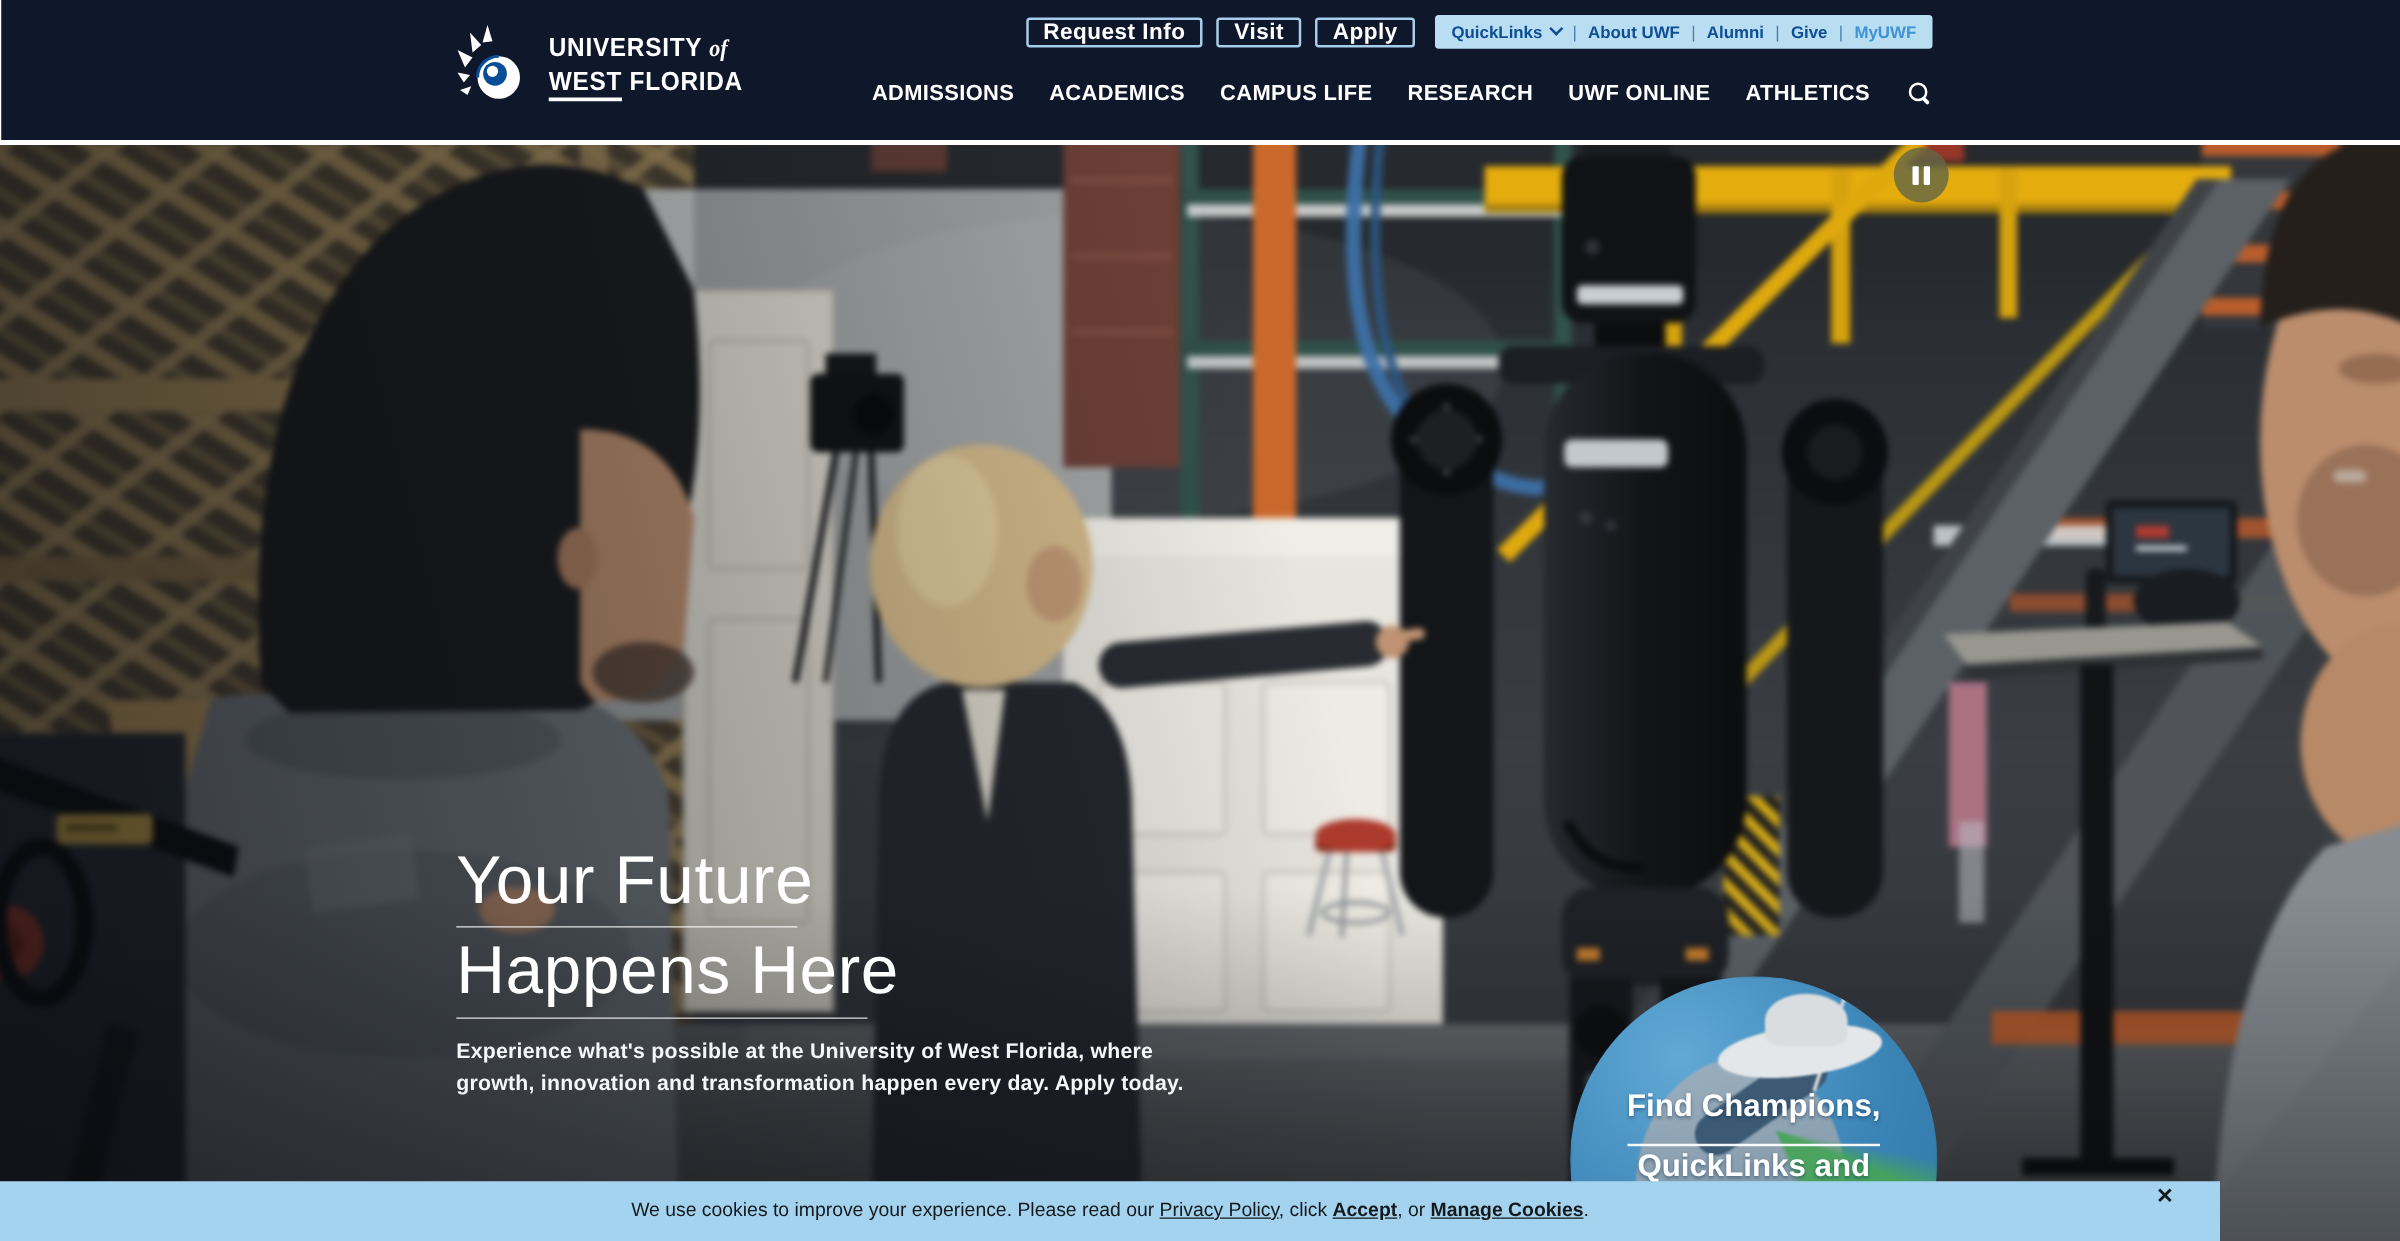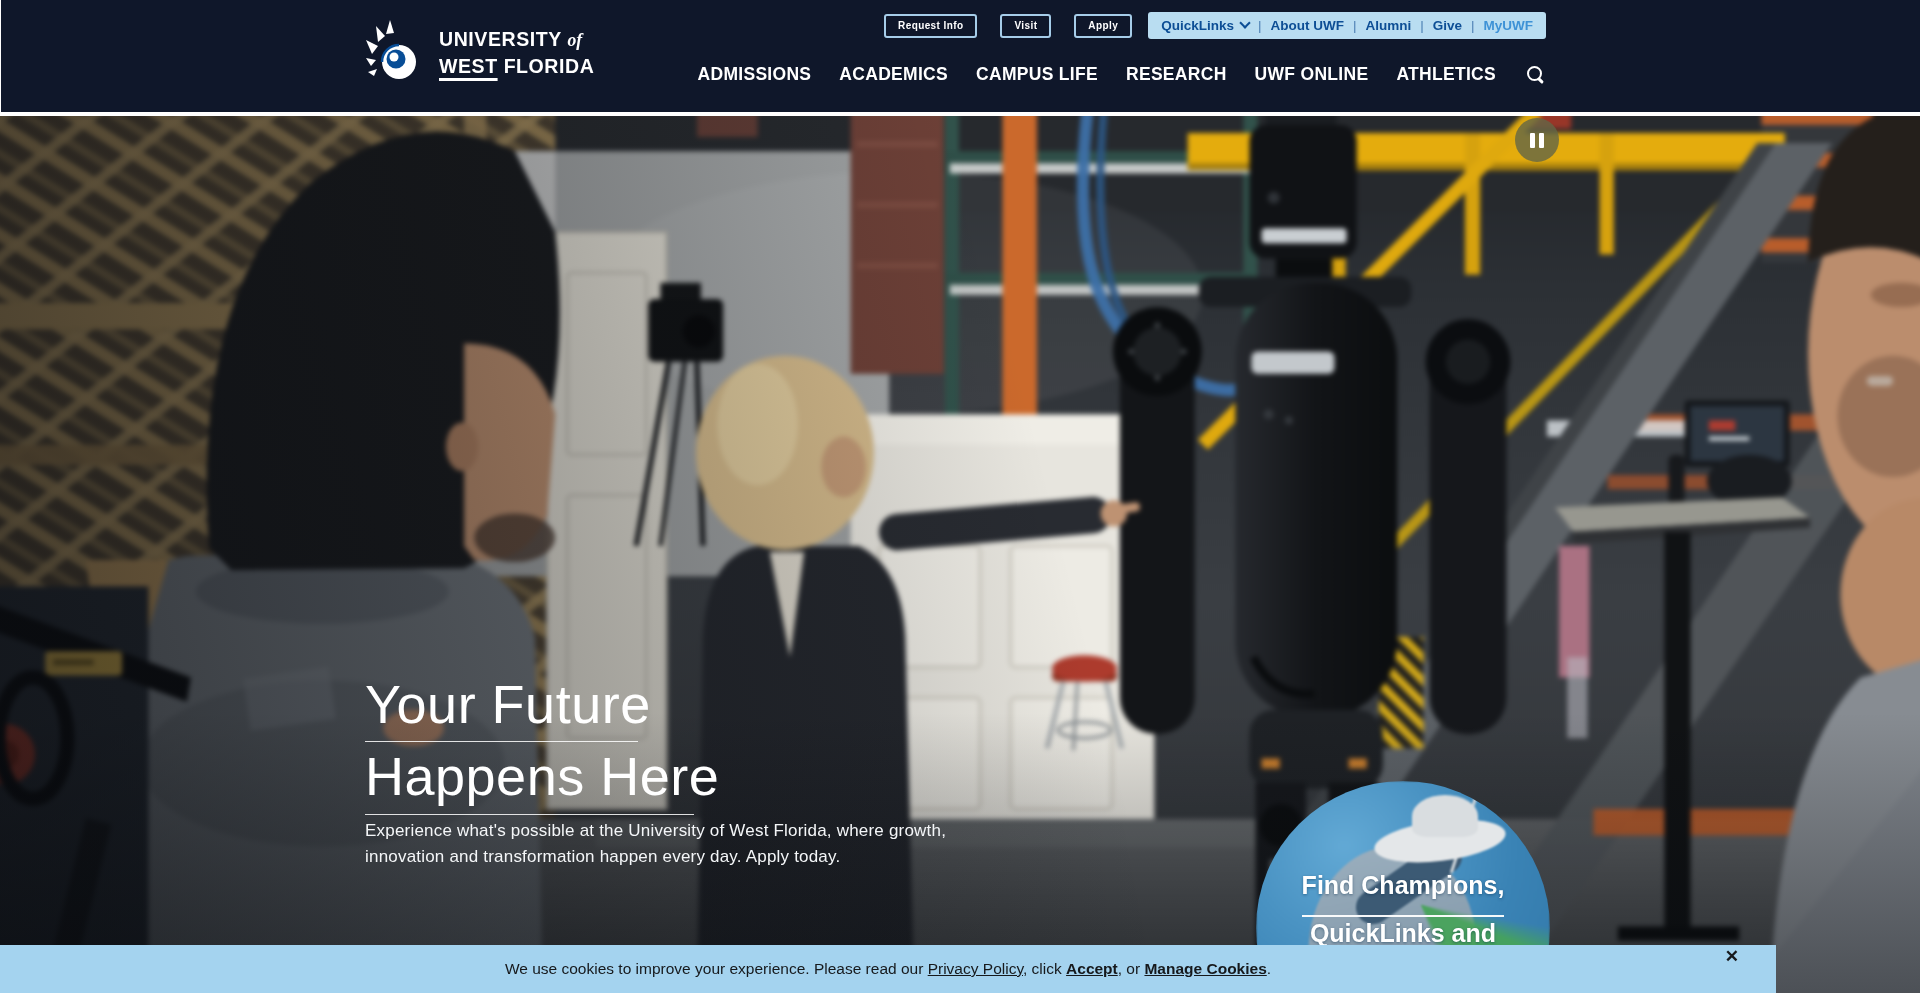--- a/index.html
+++ b/index.html
@@ -8,21 +8,21 @@
 
   
   .site-header { position:absolute; top:0; left:1px; width:1920px; height:112px; background:#0f172a; z-index:30; }
   .logo { position:absolute; left:365px; top:20px; display:flex; align-items:center; gap:15px; cursor:pointer; }
   .logo-shell { width:58px; height:66px; flex:none; }
   .logo-text { color:#fff; font-weight:bold; font-size:21px; line-height:1.28; letter-spacing:0.6px; transform:scaleX(0.93); transform-origin:left center; white-space:nowrap; }
   .logo-of { font-style:italic; font-family:"Liberation Serif", serif; font-size:19px; font-weight:600; letter-spacing:0; }
   .logo-west { border-bottom:3px solid #fff; padding-bottom:1px; }
 
   .topbar { position:absolute; top:12px; right:375px; display:flex; align-items:center; gap:11px; }
-  .cta-btn { display:inline-flex; align-items:center; height:24px; padding:0 12px; border:2px solid #a6cde9; border-radius:3px; background:transparent; color:#fff; font-size:10px; font-weight:bold; letter-spacing:0.4px; cursor:pointer; white-space:nowrap;margin-left:12px; }
+  .cta-btn { display:inline-flex; align-items:center; height:24px; padding:0 12px; border:2px solid #a6cde9; border-radius:3px; background:transparent; color:#fff; font-size:18px; font-weight:bold; letter-spacing:0.4px; cursor:pointer; white-space:nowrap; }
   .quicklinks { display:flex; align-items:center; height:27px; background:#b9ddf1; border-radius:3px; padding:0 13px; gap:9px; font-size:13.5px; font-weight:bold; color:#0d4e95; margin-left:5px; }
   .ql-btn { display:inline-flex; align-items:center; gap:4px; color:#0d4e95; cursor:pointer; }
   .chevron { display:inline-block; width:8px; height:8px; border-right:2.5px solid #0d4e95; border-bottom:2.5px solid #0d4e95; transform:rotate(45deg); margin:-5px 0 0 3px; }
   .ql-sep { color:#4a7eb2; font-weight:normal; }
   .ql-link { color:#0d4e95; text-decoration:none; cursor:pointer; }
   .ql-myuwf { color:#3e92d6; }
 
   .mainnav { position:absolute; top:64px; right:375px; display:flex; align-items:center; gap:28px; }
   .nav-link { color:#fff; font-weight:bold; font-size:17.5px; letter-spacing:0.3px; text-decoration:none; cursor:pointer; white-space:nowrap; }
   .search-btn { position:relative; width:20px; height:20px; cursor:pointer; margin-left:2px; }
@@ -37,21 +37,21 @@
                 linear-gradient(0deg, rgba(4,7,11,0.42) 0%, rgba(4,7,11,0) 32%); }
 
   .pause-btn { position:absolute; left:1515px; top:2px; width:44px; height:44px; border-radius:50%; background:rgba(99,102,70,0.8); display:flex; align-items:center; justify-content:center; gap:4px; cursor:pointer; z-index:5; }
   .pause-bar { width:5px; height:15px; background:#fff; border-radius:1px; }
 
   .hero-copy { position:absolute; left:365px; top:558px; z-index:4; color:#fff; }
   .hero-title { font-size:54px; font-weight:400; line-height:60px; letter-spacing:0.5px; }
   .title-rule { height:1px; background:rgba(255,255,255,0.85); }
   .rule-1 { width:273px; margin:7px 0 4px; }
   .rule-2 { width:329px; margin:8px 0 0; }
-  .hero-desc { margin-top:3px; width:600px; font-size:17px; line-height:26px; color:#f4f6f8; letter-spacing:0.2px; }
+  .hero-desc { margin-top:13px; width:600px; font-size:17px; line-height:26px; color:#f4f6f8; letter-spacing:0.2px;font-weight:bold; }
 
   
   .badge { position:absolute; left:1256px; top:665px; width:294px; height:294px; border-radius:50%; overflow:hidden; z-index:6; cursor:pointer; }
   .badge-scene { position:absolute; inset:0; filter:blur(1px);
     background: radial-gradient(circle at 30% 22%, #62a9d5 0%, #4a93c3 30%, #3a83b5 55%, #2e73a4 100%); }
   .badge-green { position:absolute; inset:0; border-radius:50%; opacity:.92;
     background: conic-gradient(from 0deg at 56% 42%, rgba(0,0,0,0) 0deg 100deg, #46a458 112deg 150deg, rgba(0,0,0,0) 162deg 360deg); }
   .hat-brim { position:absolute; left:118px; top:40px; width:132px; height:40px; background:#e4e7e9; border-radius:50%; transform:rotate(-7deg); }
   .hat-top { position:absolute; left:156px; top:14px; width:66px; height:42px; background:#d9dde0; border-radius:50% 50% 22% 22%; }
   .golfer-body { position:absolute; left:52px; top:66px; width:168px; height:210px; background:linear-gradient(160deg,#9db1c0,#70879a); border-radius:48% 52% 42% 55%; transform:rotate(8deg); }

